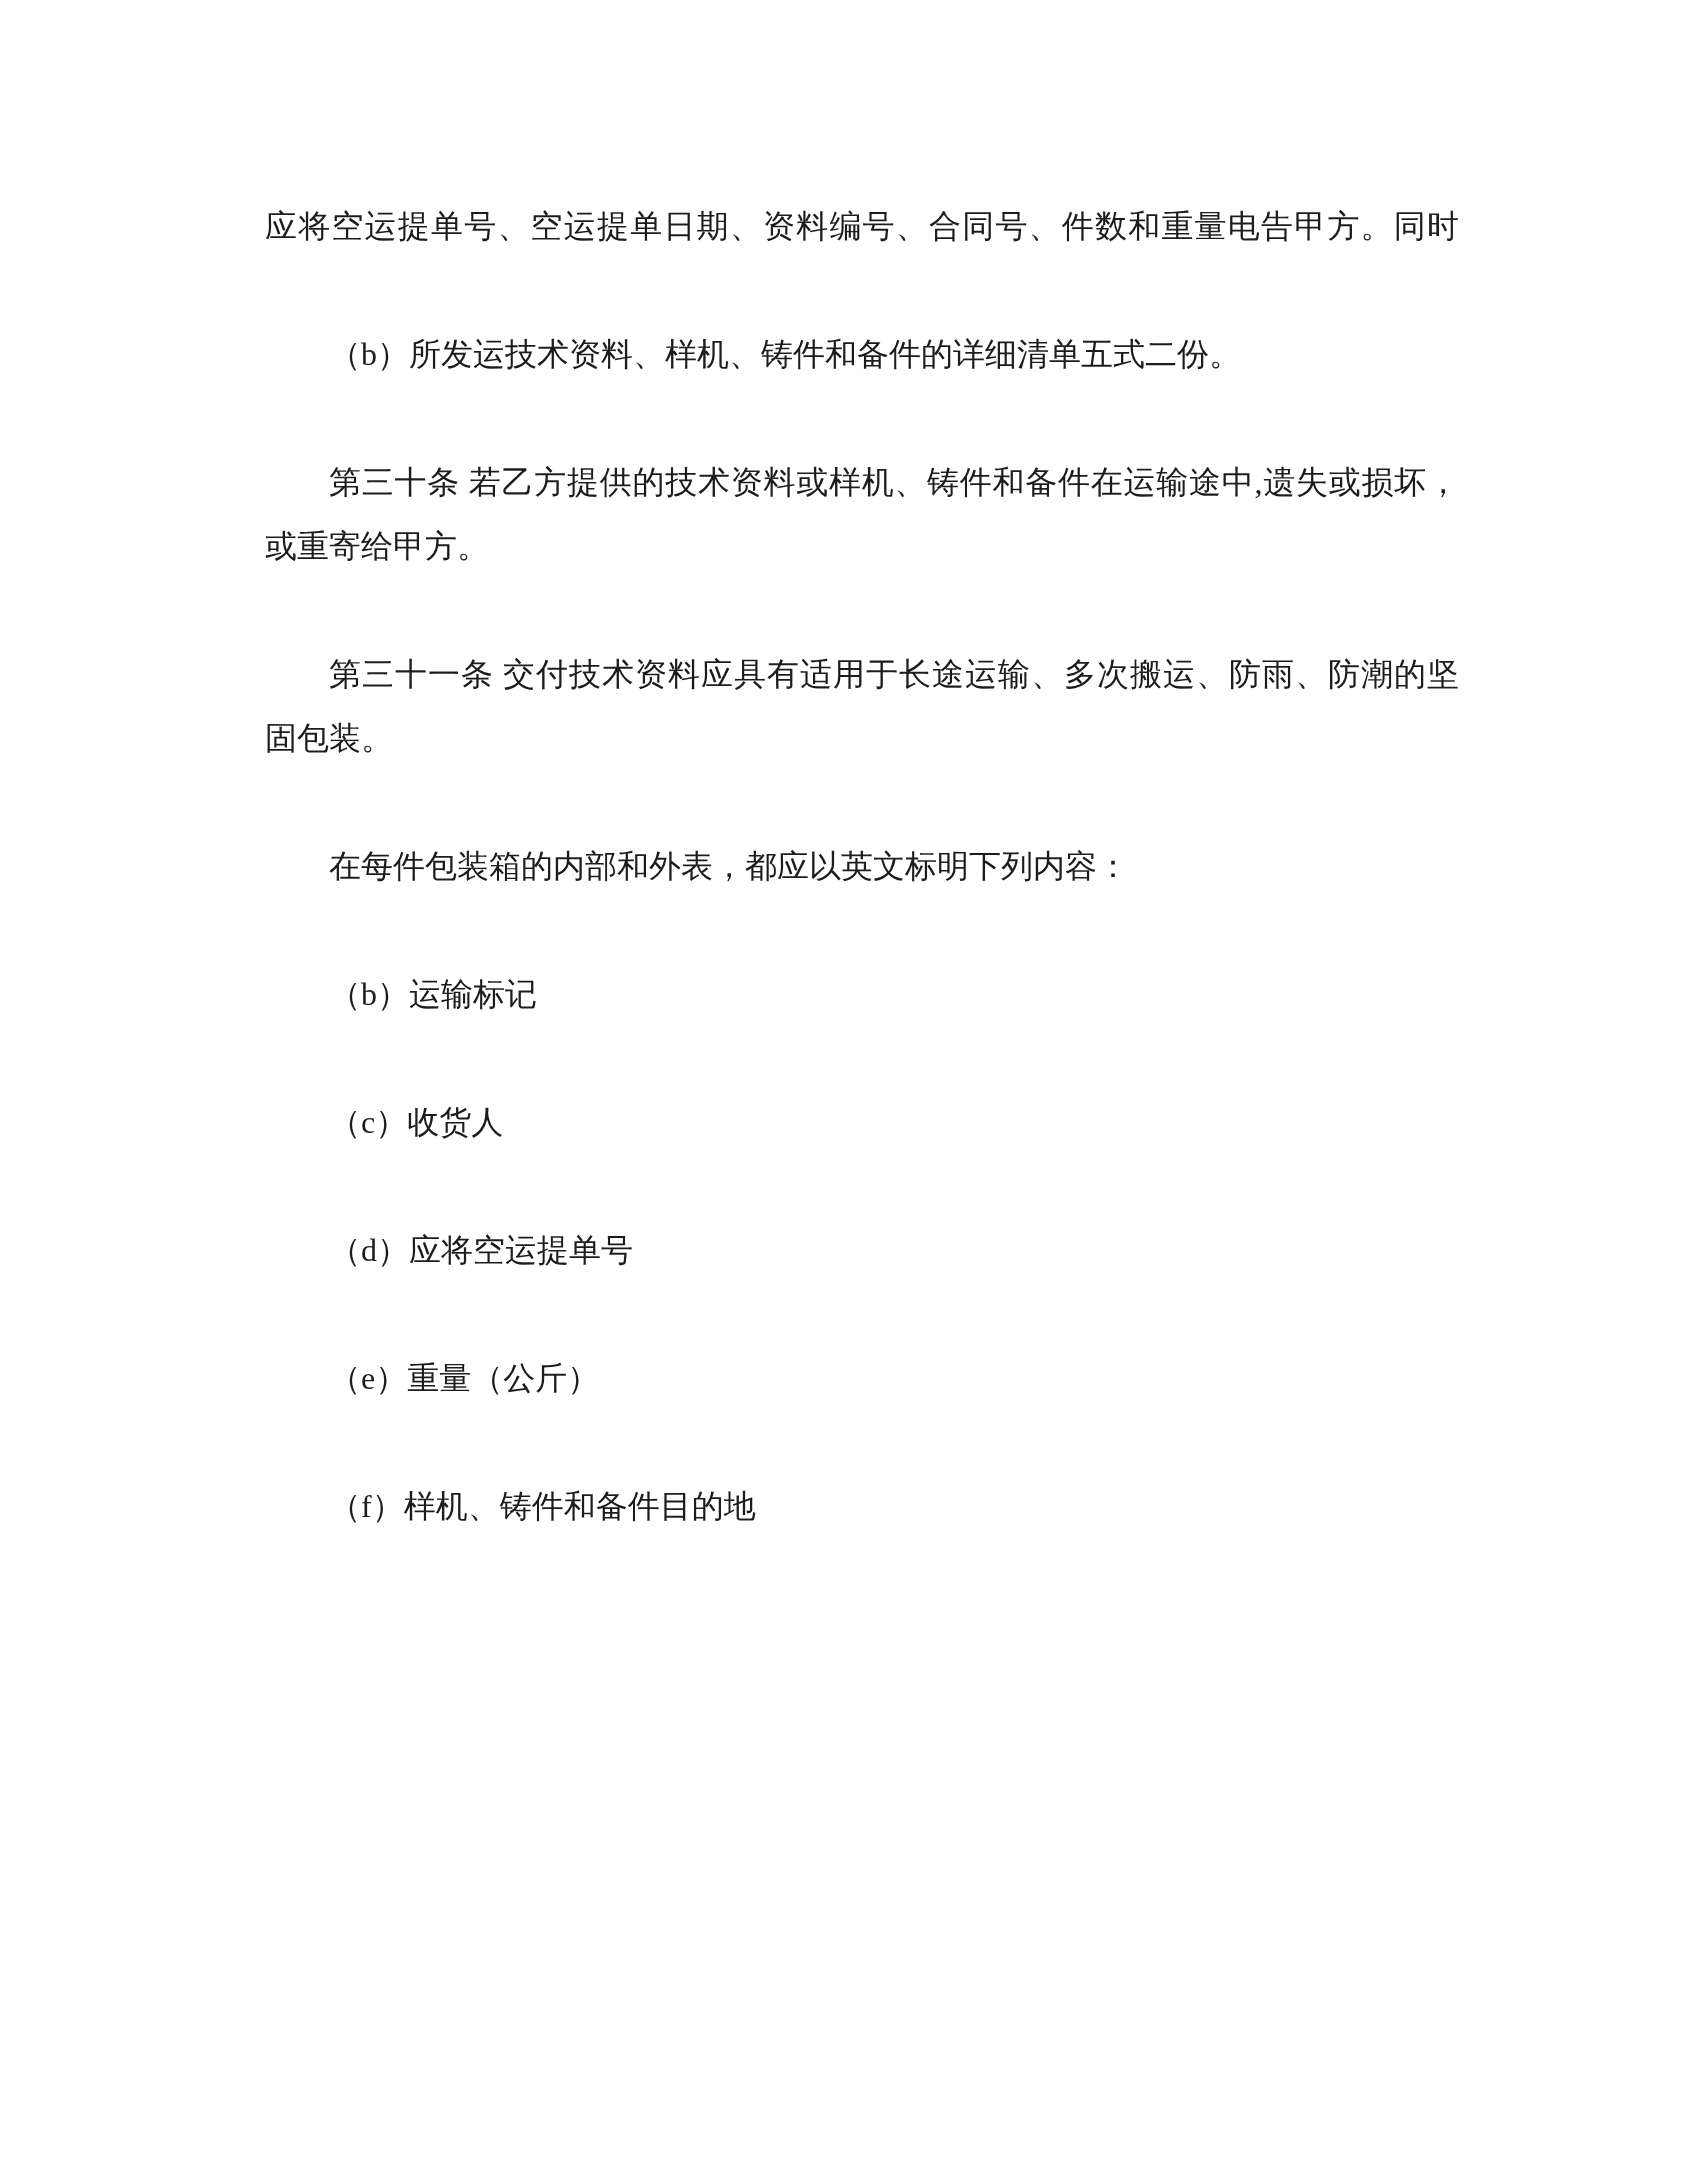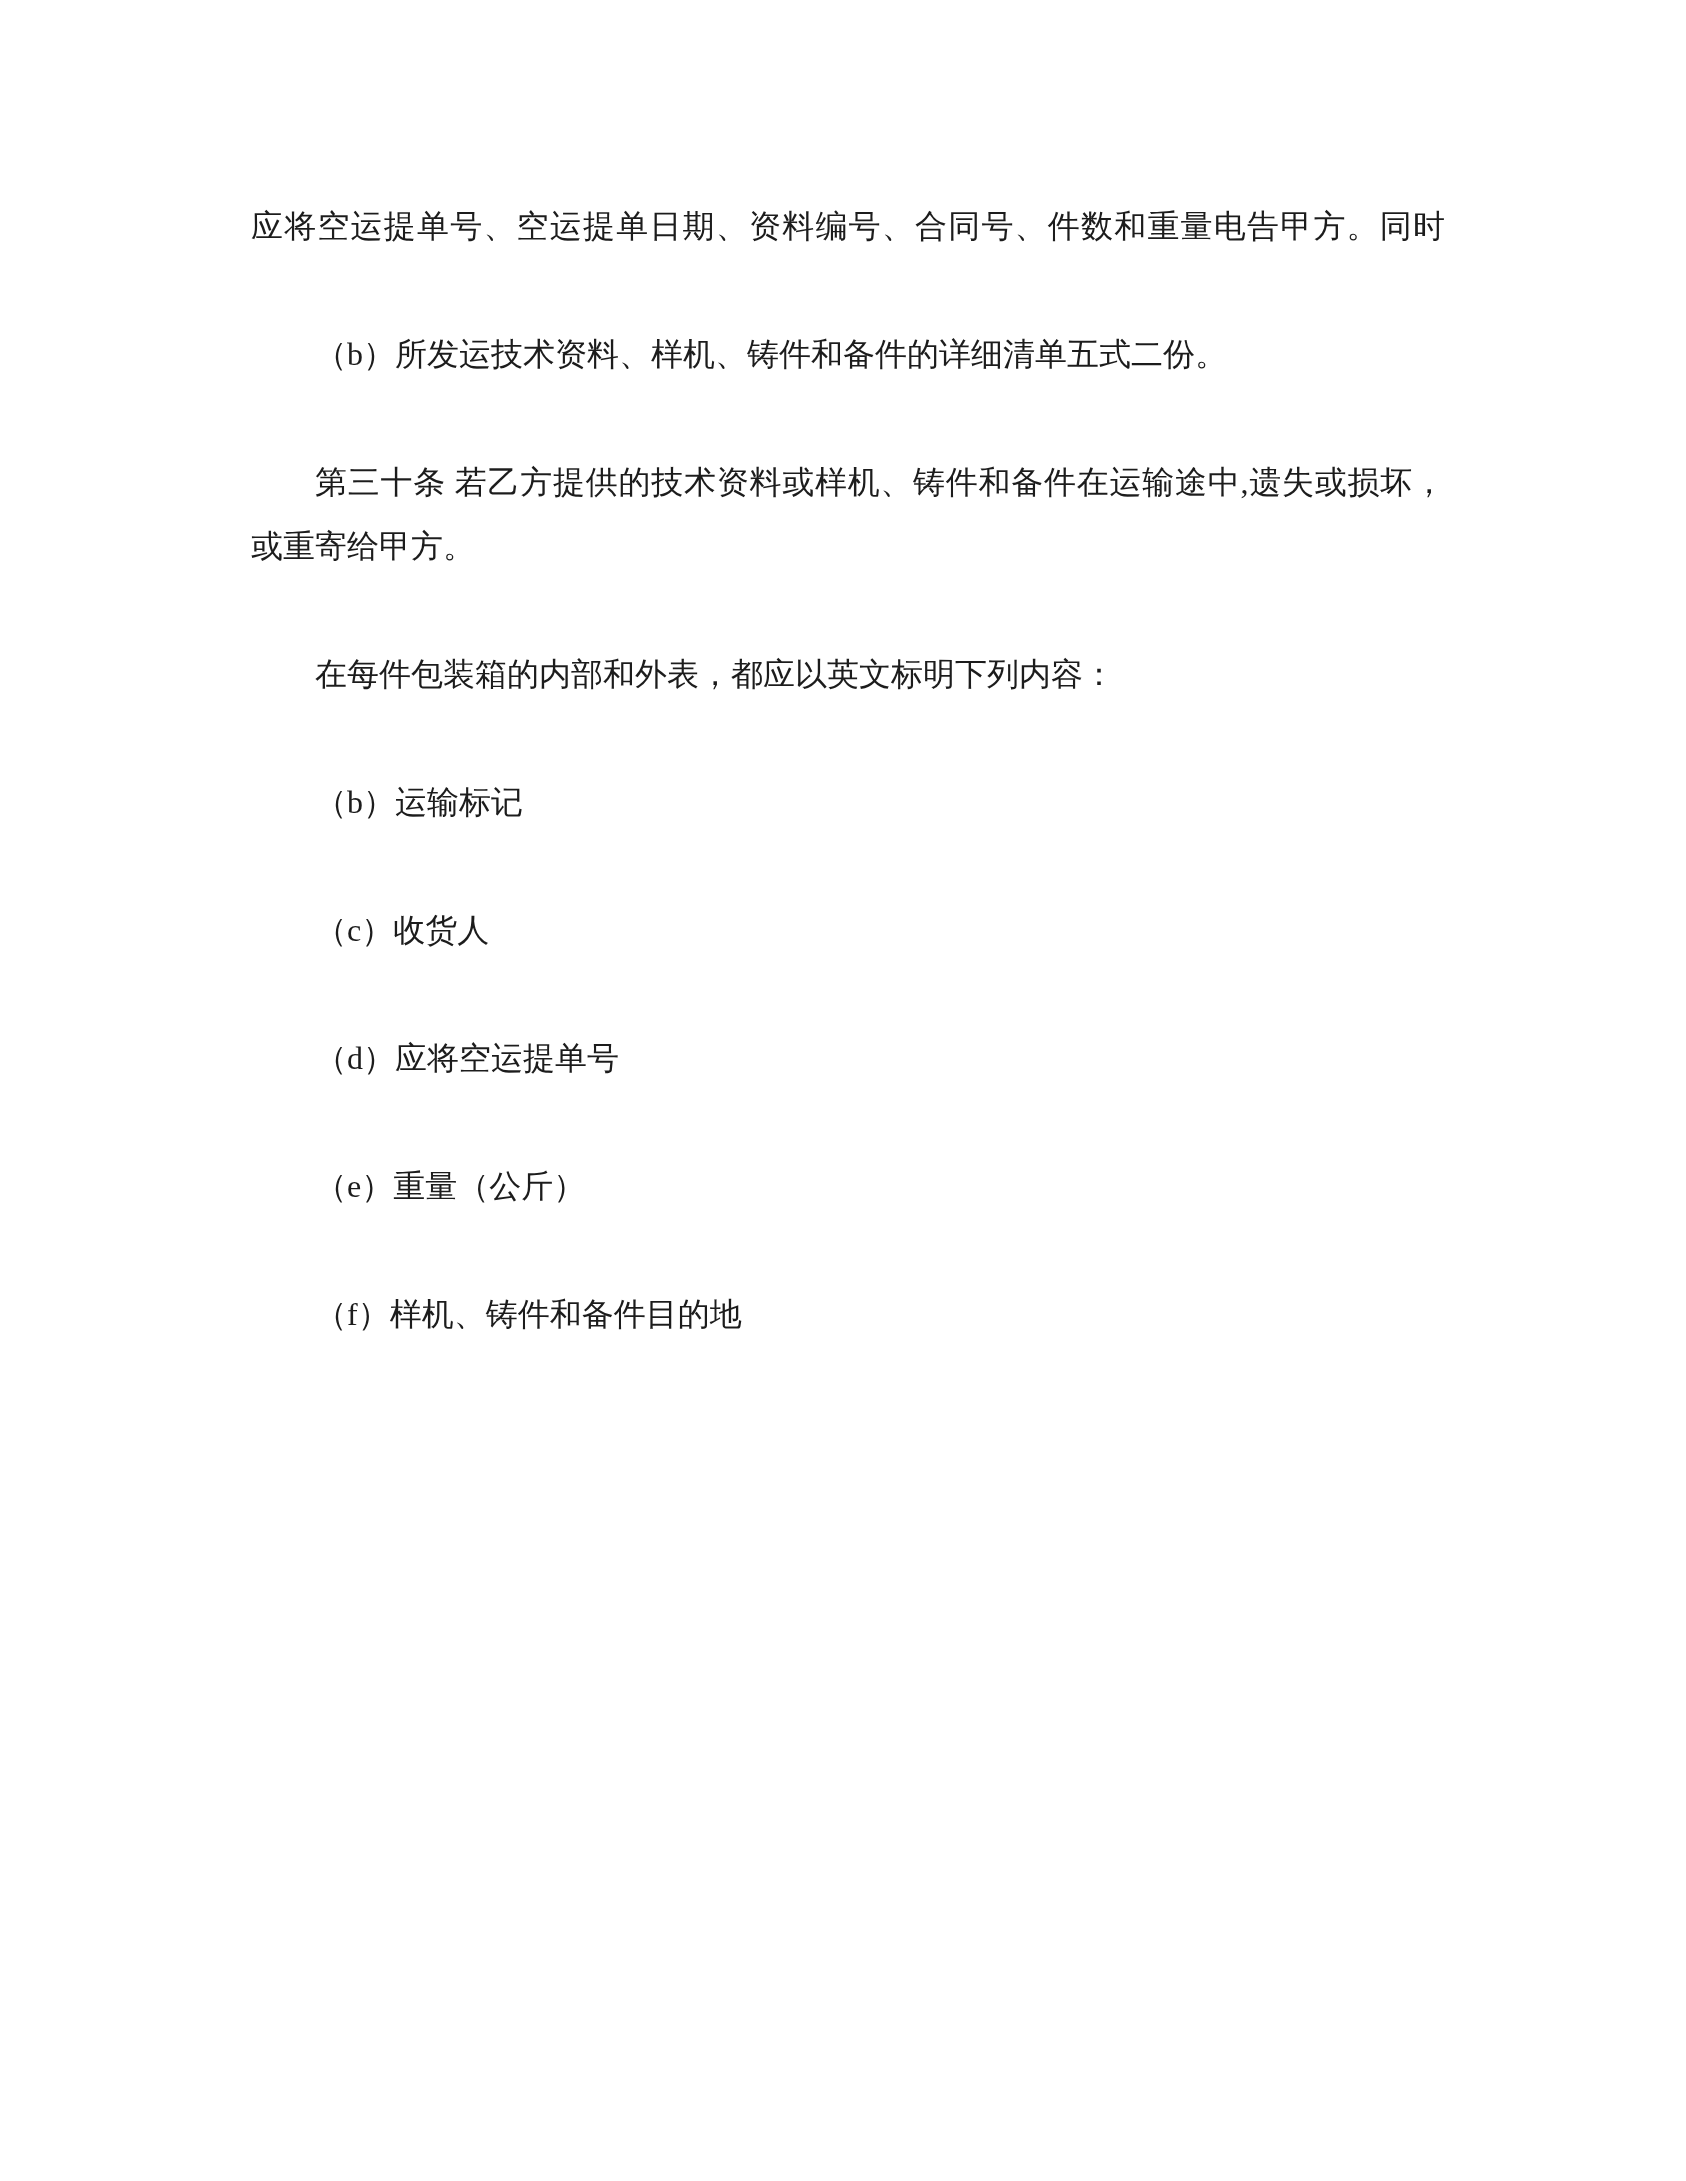--- a/index.html
+++ b/index.html
@@ -13,21 +13,21 @@
     height: 2182px;
     background: #ffffff;
     color: #1c1c1c;
     font-family: "Liberation Serif", "DejaVu Serif", serif;
     font-size: 32px;
     line-height: 64px;
     overflow: hidden;
   }
   .content {
     position: absolute;
-    left: 251px;
+    left: 265px;
     top: 194px;
     width: 1194px;
   }
   .para { margin: 0; }
   .para + .para { margin-top: 64px; }
   .line {
     min-height: 64px;
     white-space: normal;
     word-break: keep-all;
   }
@@ -51,20 +51,24 @@
 
     <div class="para">
       <div class="line ind">（b）所发运技术资料、样机、铸件和备件的详细清单五式二份。</div>
     </div>
 
     <div class="para">
       <div class="line ind jf">第三十条 若乙方提供的技术资料或样机、铸件和备件在运输途中,遗失或损坏，</div>
       <div class="line">或重寄给甲方。</div>
     </div>
 
+    <div class="para">
+      <div class="line ind jf">第三十一条 交付技术资料应具有适用于长途运输、多次搬运、防雨、防潮的坚</div>
+      <div class="line">固包装。</div>
+    </div>
 
     <div class="para">
       <div class="line ind">在每件包装箱的内部和外表，都应以英文标明下列内容：</div>
     </div>
 
 
     <div class="para">
       <div class="line ind">（b）运输标记</div>
     </div>
 

